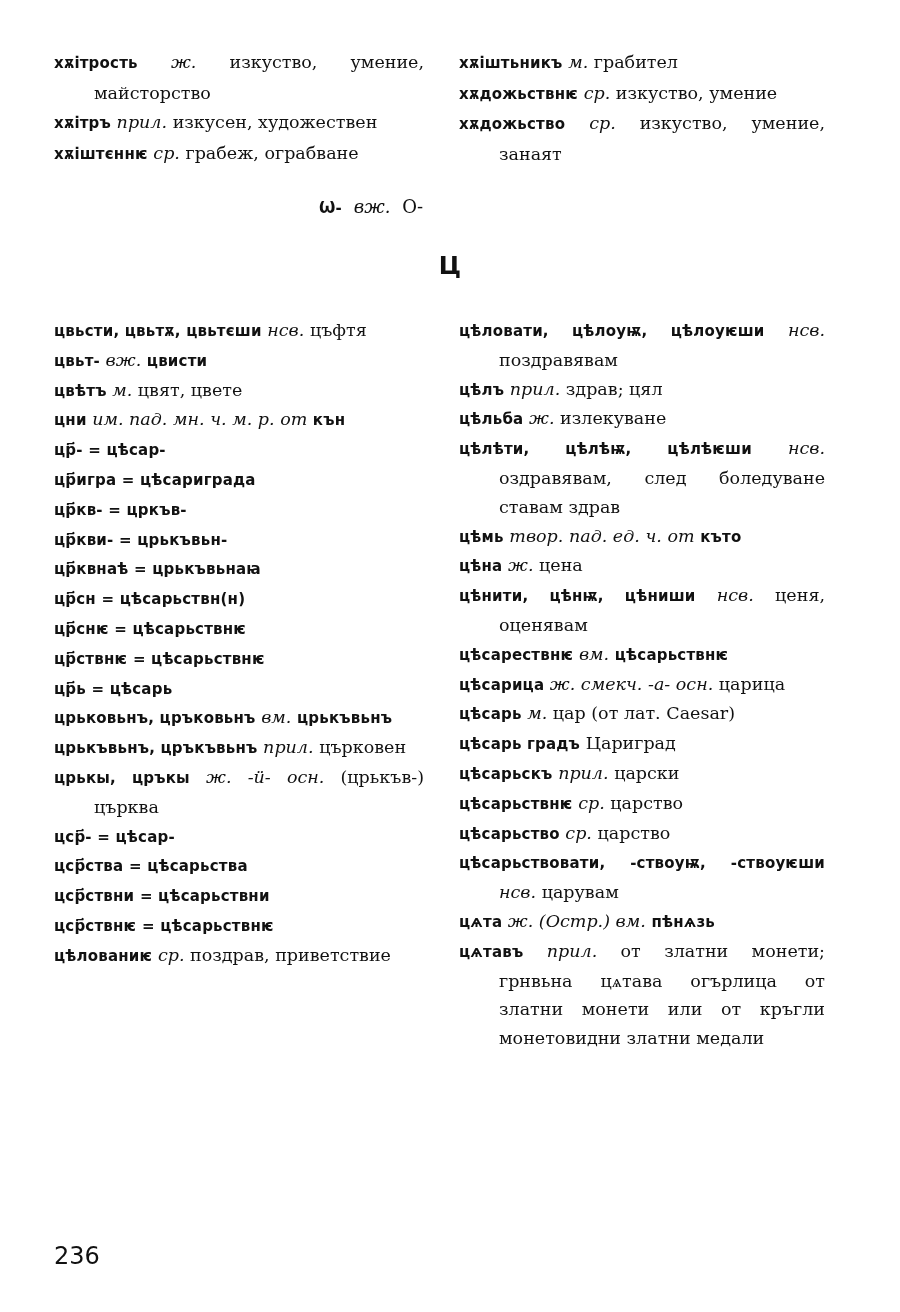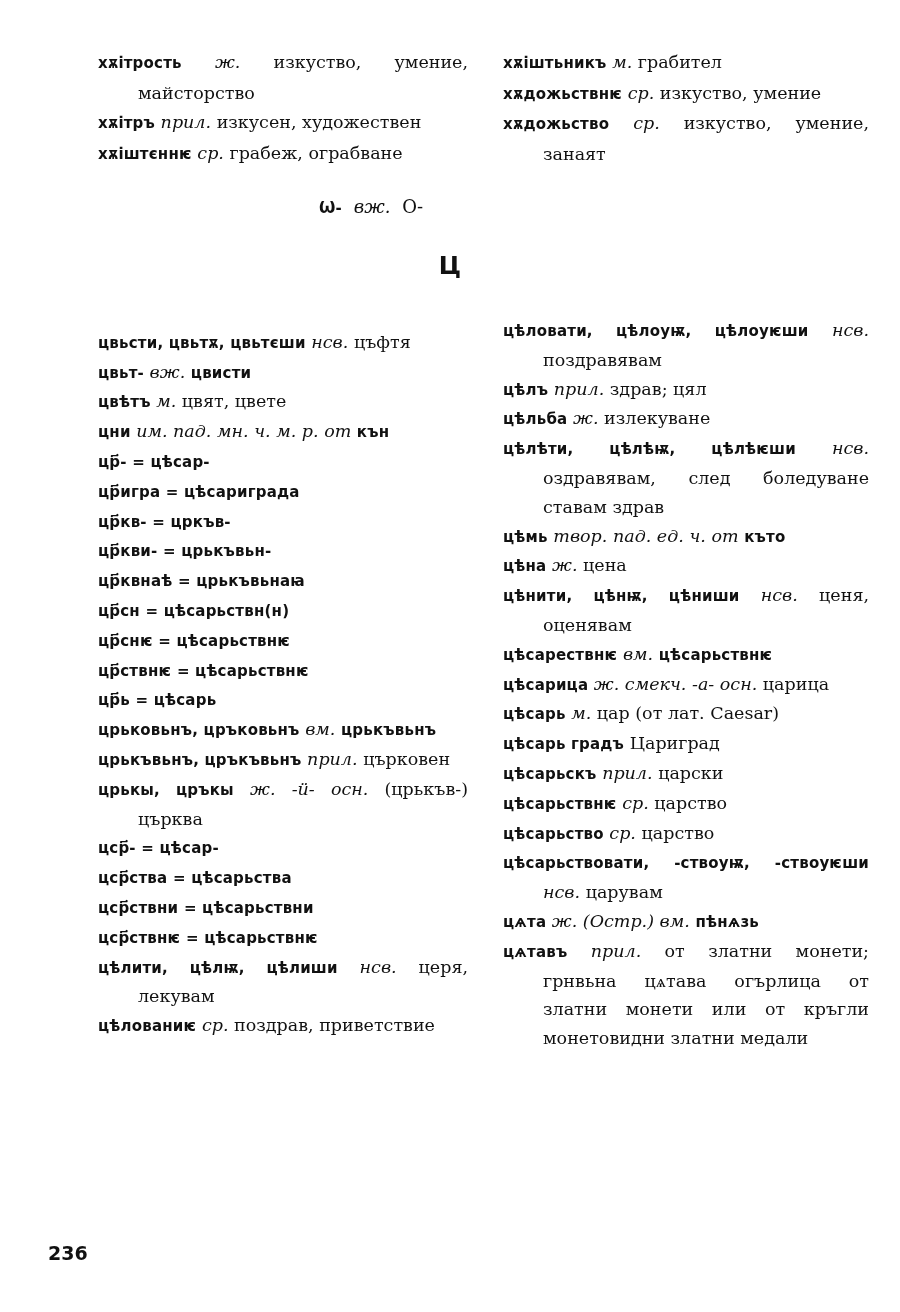--- a/index.html
+++ b/index.html
@@ -3,21 +3,21 @@
 <meta charset="utf-8">
 <style>
   html, body { margin: 0; padding: 0; background: #ffffff; }
   body {
     width: 900px; height: 1312px; position: relative; overflow: hidden;
     font-family: "DejaVu Serif", "Liberation Serif", serif;
     color: #111111;
   }
   .page { position: absolute; left: 0; top: 0; width: 900px; height: 1312px; }
   .section { position: absolute; left: 54px; width: 790px; }
-  .cols { display: flex; align-items: center; margin-left: 44px; }
+  .cols { display: flex; align-items: flex-start; }
   .col { width: 380px; box-sizing: border-box; }
   .col.left { padding-right: 10px; }
   .col.right { padding-left: 14px; }
   .divider { width: 3px; background: #111; margin: 0 4px; }
   .entry {
     font-size: 17.5px; line-height: 29px;
     padding-left: 40px; text-indent: -40px;
     text-align: justify;
   }
   .hw { font-family: "DejaVu Sans", "Liberation Sans", sans-serif; font-weight: bold; font-size: 15px; letter-spacing: 0.2px; }
@@ -30,22 +30,22 @@
     font-size: 18px;
   }
   .xref-line .gram { margin: 0 6px; }
   .letter-head {
     position: absolute; top: 252px; left: 0; width: 900px; text-align: center;
     font-family: "DejaVu Sans", "Liberation Sans", sans-serif; font-weight: bold; font-size: 24px;
   }
   .sec2 { top: 316px; }
   .sec2 .entry { line-height: 28.8px; }
   .page-number {
-    position: absolute; left: 48px; top: 1242px;
-    font-family: "DejaVu Sans", "Liberation Sans", sans-serif; font-weight: bold; font-size: 19px;
+    position: absolute; left: 54px; top: 1242px;
+    font-family: "DejaVu Sans", "Liberation Sans", sans-serif; font-weight: normal; font-size: 24px;
   }
 </style>
 </head>
 <body>
 
 <div class="page">
 
   <div class="section sec1 cols">
     <div class="col left">
       <div class="entry"><span class="hw">хѫітрость</span> <span class="gram">ж.</span> <span class="def">изкуство, умение, майсторство</span></div>
@@ -83,21 +83,20 @@
       <div class="entry"><span class="hw">цр҃снѥ</span> <span class="hw">= цѣсарьствнѥ</span></div>
       <div class="entry"><span class="hw">цр҃ствнѥ</span> <span class="hw">= цѣсарьствнѥ</span></div>
       <div class="entry"><span class="hw">цр҃ь</span> <span class="hw">= цѣсарь</span></div>
       <div class="entry"><span class="hw">црьковьнъ, цръковьнъ</span> <span class="gram">вм.</span> <span class="hw">црькъвьнъ</span></div>
       <div class="entry"><span class="hw">црькъвьнъ, цръкъвьнъ</span> <span class="gram">прил.</span> <span class="def">църковен</span></div>
       <div class="entry"><span class="hw">црькы, цръкы</span> <span class="gram">ж. -ӥ- осн.</span> <span class="def">(црькъв-) църква</span></div>
       <div class="entry"><span class="hw">цср҃-</span> <span class="hw">= цѣсар-</span></div>
       <div class="entry"><span class="hw">цср҃ства</span> <span class="hw">= цѣсарьства</span></div>
       <div class="entry"><span class="hw">цср҃ствни</span> <span class="hw">= цѣсарьствни</span></div>
       <div class="entry"><span class="hw">цср҃ствнѥ</span> <span class="hw">= цѣсарьствнѥ</span></div>
-      <div class="entry"><span class="hw">цѣлити, цѣлѭ, цѣлиши</span> <span class="gram">нсв.</span> <span class="def">церя, лекувам</span></div>
       <div class="entry"><span class="hw">цѣлованиѥ</span> <span class="gram">ср.</span> <span class="def">поздрав, приветствие</span></div>
     </div>
     <div class="divider"></div>
     <div class="col right">
       <div class="entry"><span class="hw">цѣловати, цѣлоуѭ, цѣлоуѥши</span> <span class="gram">нсв.</span> <span class="def">поздравявам</span></div>
       <div class="entry"><span class="hw">цѣлъ</span> <span class="gram">прил.</span> <span class="def">здрав; цял</span></div>
       <div class="entry"><span class="hw">цѣльба</span> <span class="gram">ж.</span> <span class="def">излекуване</span></div>
       <div class="entry"><span class="hw">цѣлѣти, цѣлѣѭ, цѣлѣѥши</span> <span class="gram">нсв.</span> <span class="def">оздравявам, след боледуване ставам здрав</span></div>
       <div class="entry"><span class="hw">цѣмь</span> <span class="gram">твор. пад. ед. ч. от</span> <span class="hw">къто</span></div>
       <div class="entry"><span class="hw">цѣна</span> <span class="gram">ж.</span> <span class="def">цена</span></div>

